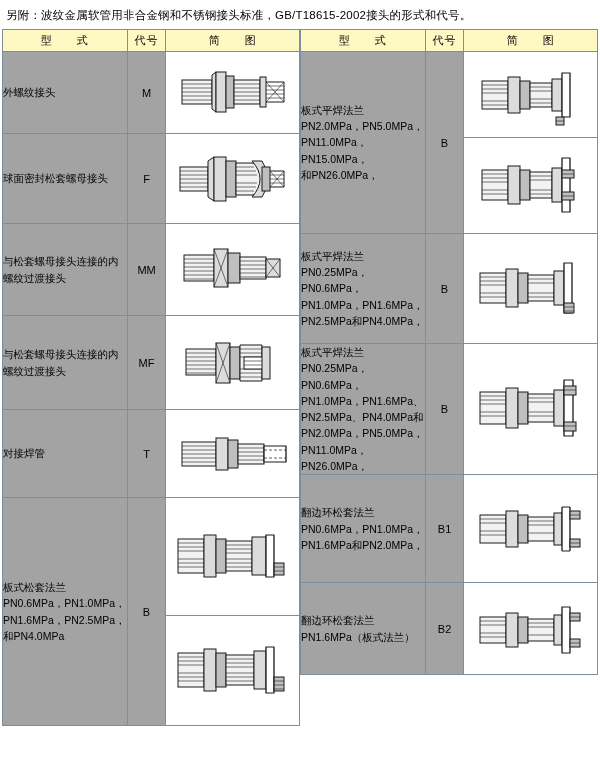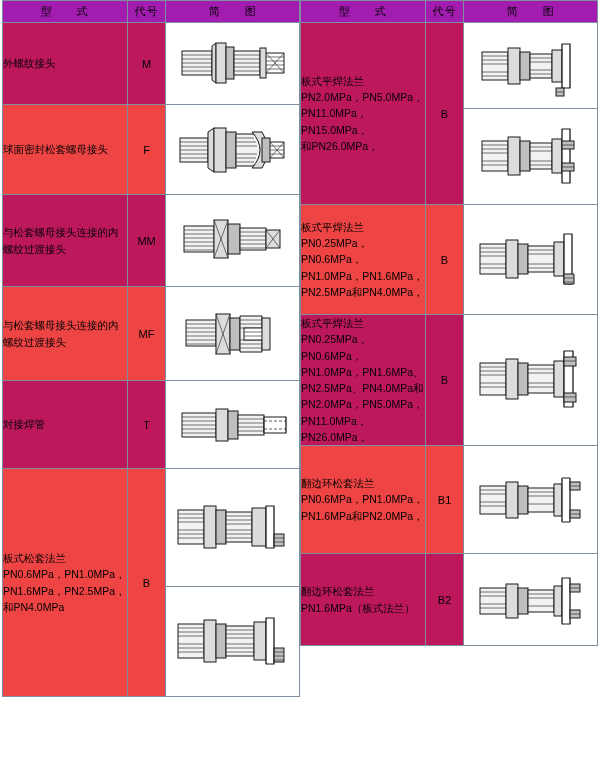--- a/index.html
+++ b/index.html
@@ -38,21 +38,21 @@
   table.half {
     border-collapse: collapse;
     width: 100%;
     table-layout: fixed;
   }
   table.half td, table.half th {
     border: 1px solid #7e8e9e;
     padding: 0;
   }
   .hdr {
-    background: #a21caf;
+    background: #fef9c3;
     text-align: center;
     font-size: 11px;
     color: #000;
     height: 22px;
     font-weight: normal;
     letter-spacing: 1px;
   }
   .cell-desc {
     font-size: 10.5px;
     line-height: 1.55;
@@ -65,36 +65,37 @@
     font-size: 11px;
     vertical-align: middle;
     color: #000;
   }
   .cell-fig {
     vertical-align: middle;
     text-align: center;
     background: #fff;
     padding: 2px 0;
   }
-  .yellow { background: #ef4444; }
-  .white { background: #be185d; }
+  .yellow { background: #a3a3a3; }
+  .white { background: #a3a3a3; }
   svg { display: block; margin: 0 auto; }
   .fg { stroke: #1a1a1a; fill: none; stroke-width: 1; }
   .fill-l { fill: #f2f2f2; stroke: #1a1a1a; stroke-width: 1; }
   .fill-m { fill: #dcdcdc; stroke: #1a1a1a; stroke-width: 1; }
   .fill-d { fill: #bfbfbf; stroke: #1a1a1a; stroke-width: 1; }
   .fill-w { fill: #ffffff; stroke: #1a1a1a; stroke-width: 1; }
   .dash { stroke: #1a1a1a; stroke-width: 0.7; fill: none; stroke-dasharray: 3 2; }
   .thin { stroke: #1a1a1a; stroke-width: 0.6; fill: none; }
 </style>
 </head>
 <body>
 
 <div id="page">
 
+  <div class="caption">另附：波纹金属软管用非合金钢和不锈钢接头标准，GB/T18615-2002接头的形式和代号。</div>
 
   <table class="maintable">
     <tbody>
       <tr>
 
         <td style="width:50%">
           <div class="halfwrap">
             <table class="half">
               <colgroup>
                 <col style="width:42%">

